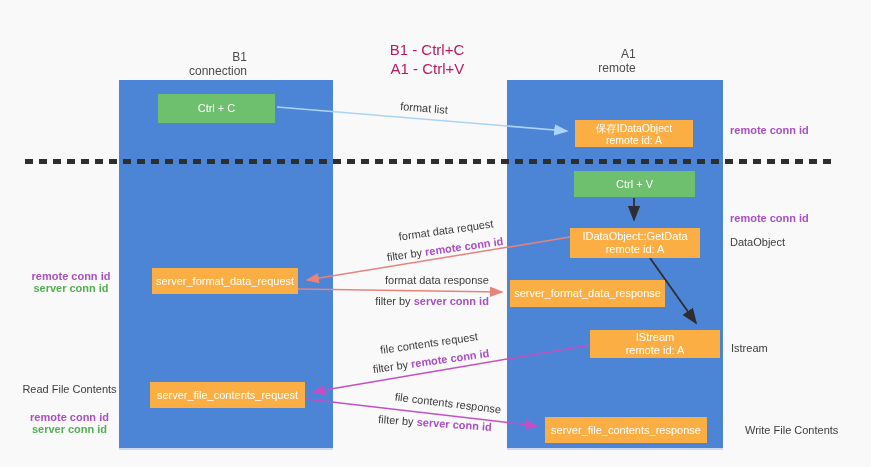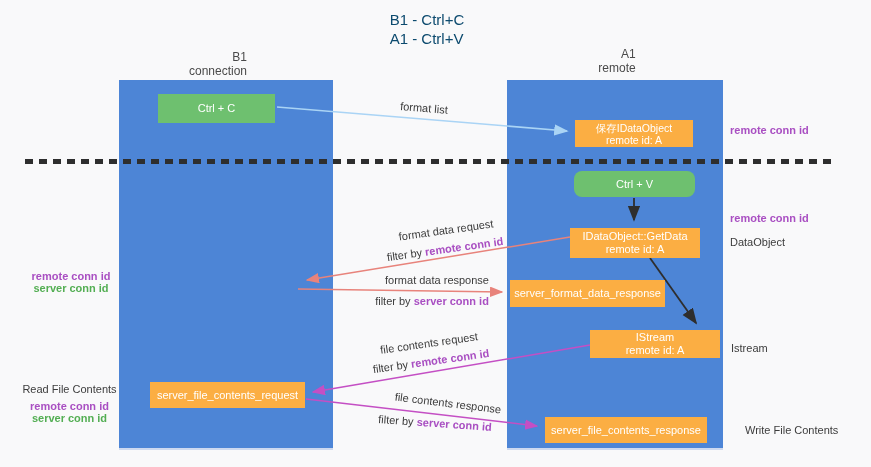--- a/index.html
+++ b/index.html
@@ -10,21 +10,21 @@
   }
   #canvas{
     position:relative;
     width:871px;height:467px;
     background:#f9f9fa;
     overflow:hidden;
   }
   .abs{position:absolute;}
   .center{transform:translate(-50%,-50%);}
   .title{
-    color:#0c4a6e;font-size:15px;line-height:19px;text-align:left;white-space:nowrap;
+    color:#be185d;font-size:15px;line-height:19px;text-align:right;white-space:nowrap;margin-top:30px;
   }
   .col-header{
     color:#4a4a4a;font-size:12px;line-height:14px;text-align:right;white-space:nowrap;
   }
   .column{
     background:#4d85d6;
     border-bottom:2px solid #cdd9f0;
   }
   .box{
     display:flex;flex-direction:column;align-items:center;justify-content:center;
@@ -96,29 +96,32 @@
 
   <div class="abs box green" style="left:158px;top:94px;width:117px;height:29px;">
     <span>Ctrl + C</span>
   </div>
 
   <div class="abs box orange" style="left:575px;top:120px;width:118px;height:27px;font-size:10.5px;line-height:12px;">
     <span>保存IDataObject</span>
     <span>remote id: A</span>
   </div>
 
-  <div class="abs box green" style="left:574px;top:171px;width:121px;height:26px;border-radius:8px;">
+  <div class="abs box green" style="left:574px;top:171px;width:121px;height:26px;">
     <span>Ctrl + V</span>
   </div>
 
   <div class="abs box orange" style="left:570px;top:228px;width:130px;height:30px;">
     <span>IDataObject::GetData</span>
     <span>remote id: A</span>
   </div>
 
+  <div class="abs box orange" style="left:152px;top:268px;width:146px;height:26px;">
+    <span>server_format_data_request</span>
+  </div>
 
   <div class="abs box orange" style="left:510px;top:280px;width:155px;height:27px;">
     <span>server_format_data_response</span>
   </div>
 
   <div class="abs box orange" style="left:590px;top:330px;width:130px;height:28px;">
     <span>IStream</span>
     <span>remote id: A</span>
   </div>
 
@@ -155,21 +158,21 @@
     <span>filter by</span>
     <span class="id-purple">server conn id</span>
   </div>
 
   <div class="abs" style="left:28px;top:270px;width:86px;text-align:center;">
     <div class="ann bold-purple">remote conn id</div>
     <div class="ann bold-green">server conn id</div>
   </div>
 
   <div class="abs" style="left:22px;top:383px;width:95px;text-align:center;">
-    <div class="ann dark" style="margin-bottom:5px;">Read File Contents</div>
+    <div class="ann dark" style="margin-bottom:16px;">Read File Contents</div>
     <div class="ann bold-purple">remote conn id</div>
     <div class="ann bold-green">server conn id</div>
   </div>
 
   <div class="abs ann bold-purple" style="left:730px;top:124px;">remote conn id</div>
   <div class="abs ann bold-purple" style="left:730px;top:212px;">remote conn id</div>
   <div class="abs ann dark" style="left:730px;top:236px;">DataObject</div>
   <div class="abs ann dark" style="left:731px;top:342px;">Istream</div>
   <div class="abs ann dark" style="left:737px;top:424px;margin-left:8px;">Write File Contents</div>
 

